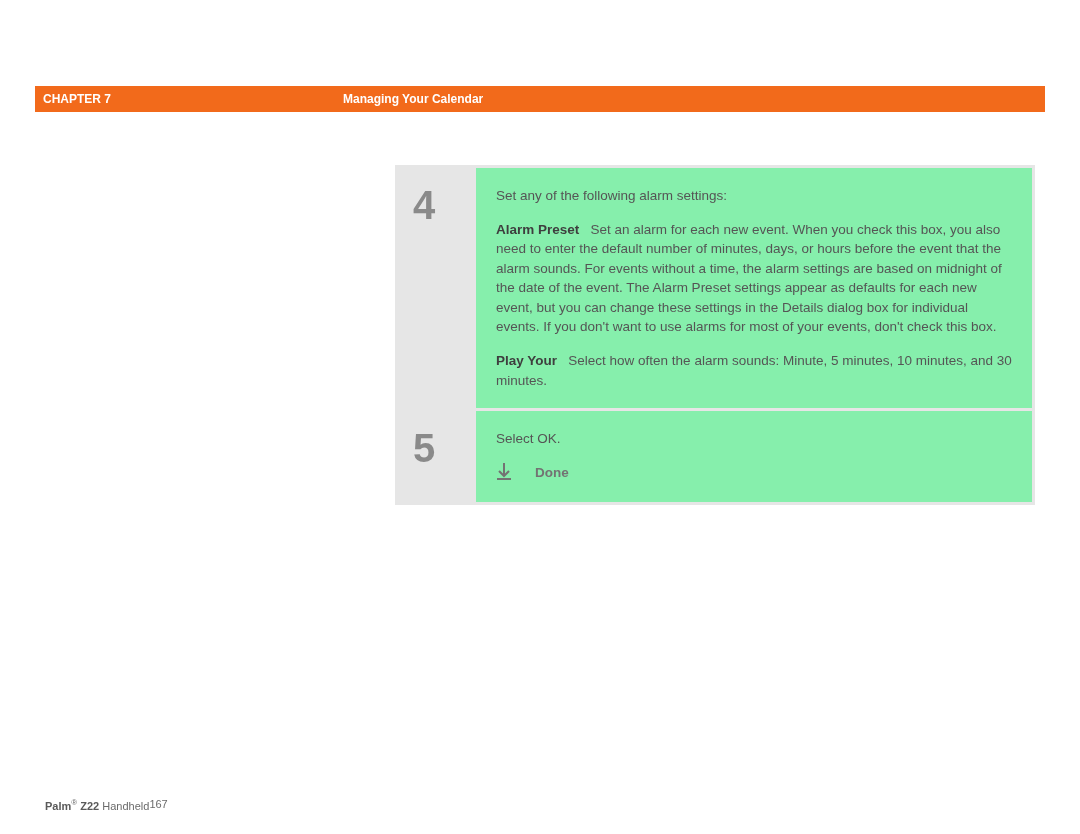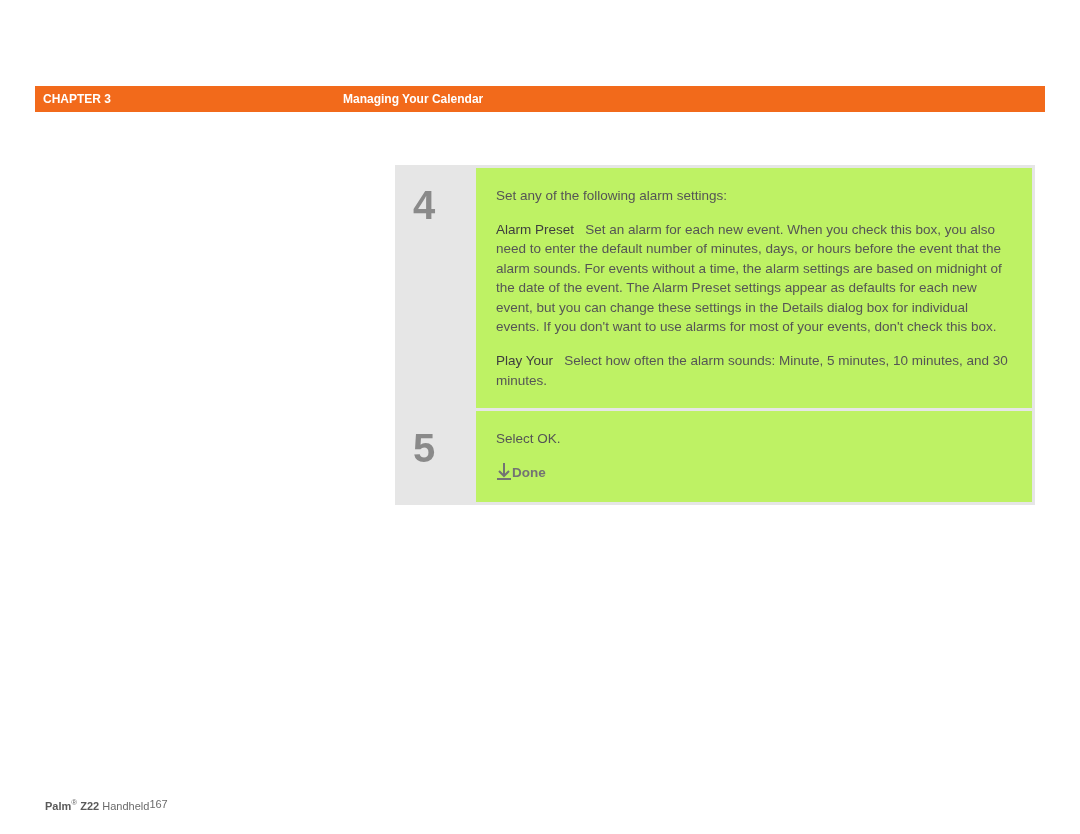--- a/index.html
+++ b/index.html
@@ -58,44 +58,44 @@
     font-size: 40px;
     font-weight: bold;
     color: #8a8a8a;
     text-align: left;
     padding: 15px 0 15px 15px;
     box-sizing: border-box;
   }
 
   .step-body {
     flex: 1;
-    background: #bef264;
+    background: #86efac;
     padding: 18px 20px 18px 20px;
     font-size: 13.5px;
     line-height: 1.45;
     color: #555;
     box-sizing: border-box;
   }
 
   .step-body p {
     margin: 0 0 14px 0;
   }
   .step-body p:last-child {
     margin-bottom: 0;
   }
 
   .setting-label {
-    font-weight: normal;
+    font-weight: bold;
     color: #3e3e3e;
   }
 
   .done-line {
     display: flex;
     align-items: center;
-    gap: 0;
+    gap: 23px;
     color: #737373;
     font-weight: bold;
   }
   .done-icon {
     font-size: 18px;
     line-height: 1;
   }
 
   .footer {
     position: absolute;
@@ -113,21 +113,21 @@
   }
   .footer-product .sup {
     font-size: 8px;
     vertical-align: super;
   }
 </style>
 </head>
 <body>
 
 <div class="header-bar">
-  <div class="chapter">CHAPTER 3</div>
+  <div class="chapter">CHAPTER 7</div>
   <div class="title">Managing Your Calendar</div>
 </div>
 
 <div class="steps-panel">
 
   <div class="step-row">
     <div class="step-num">4</div>
     <div class="step-body">
       <p>Set any of the following alarm settings:</p>
       <p>

